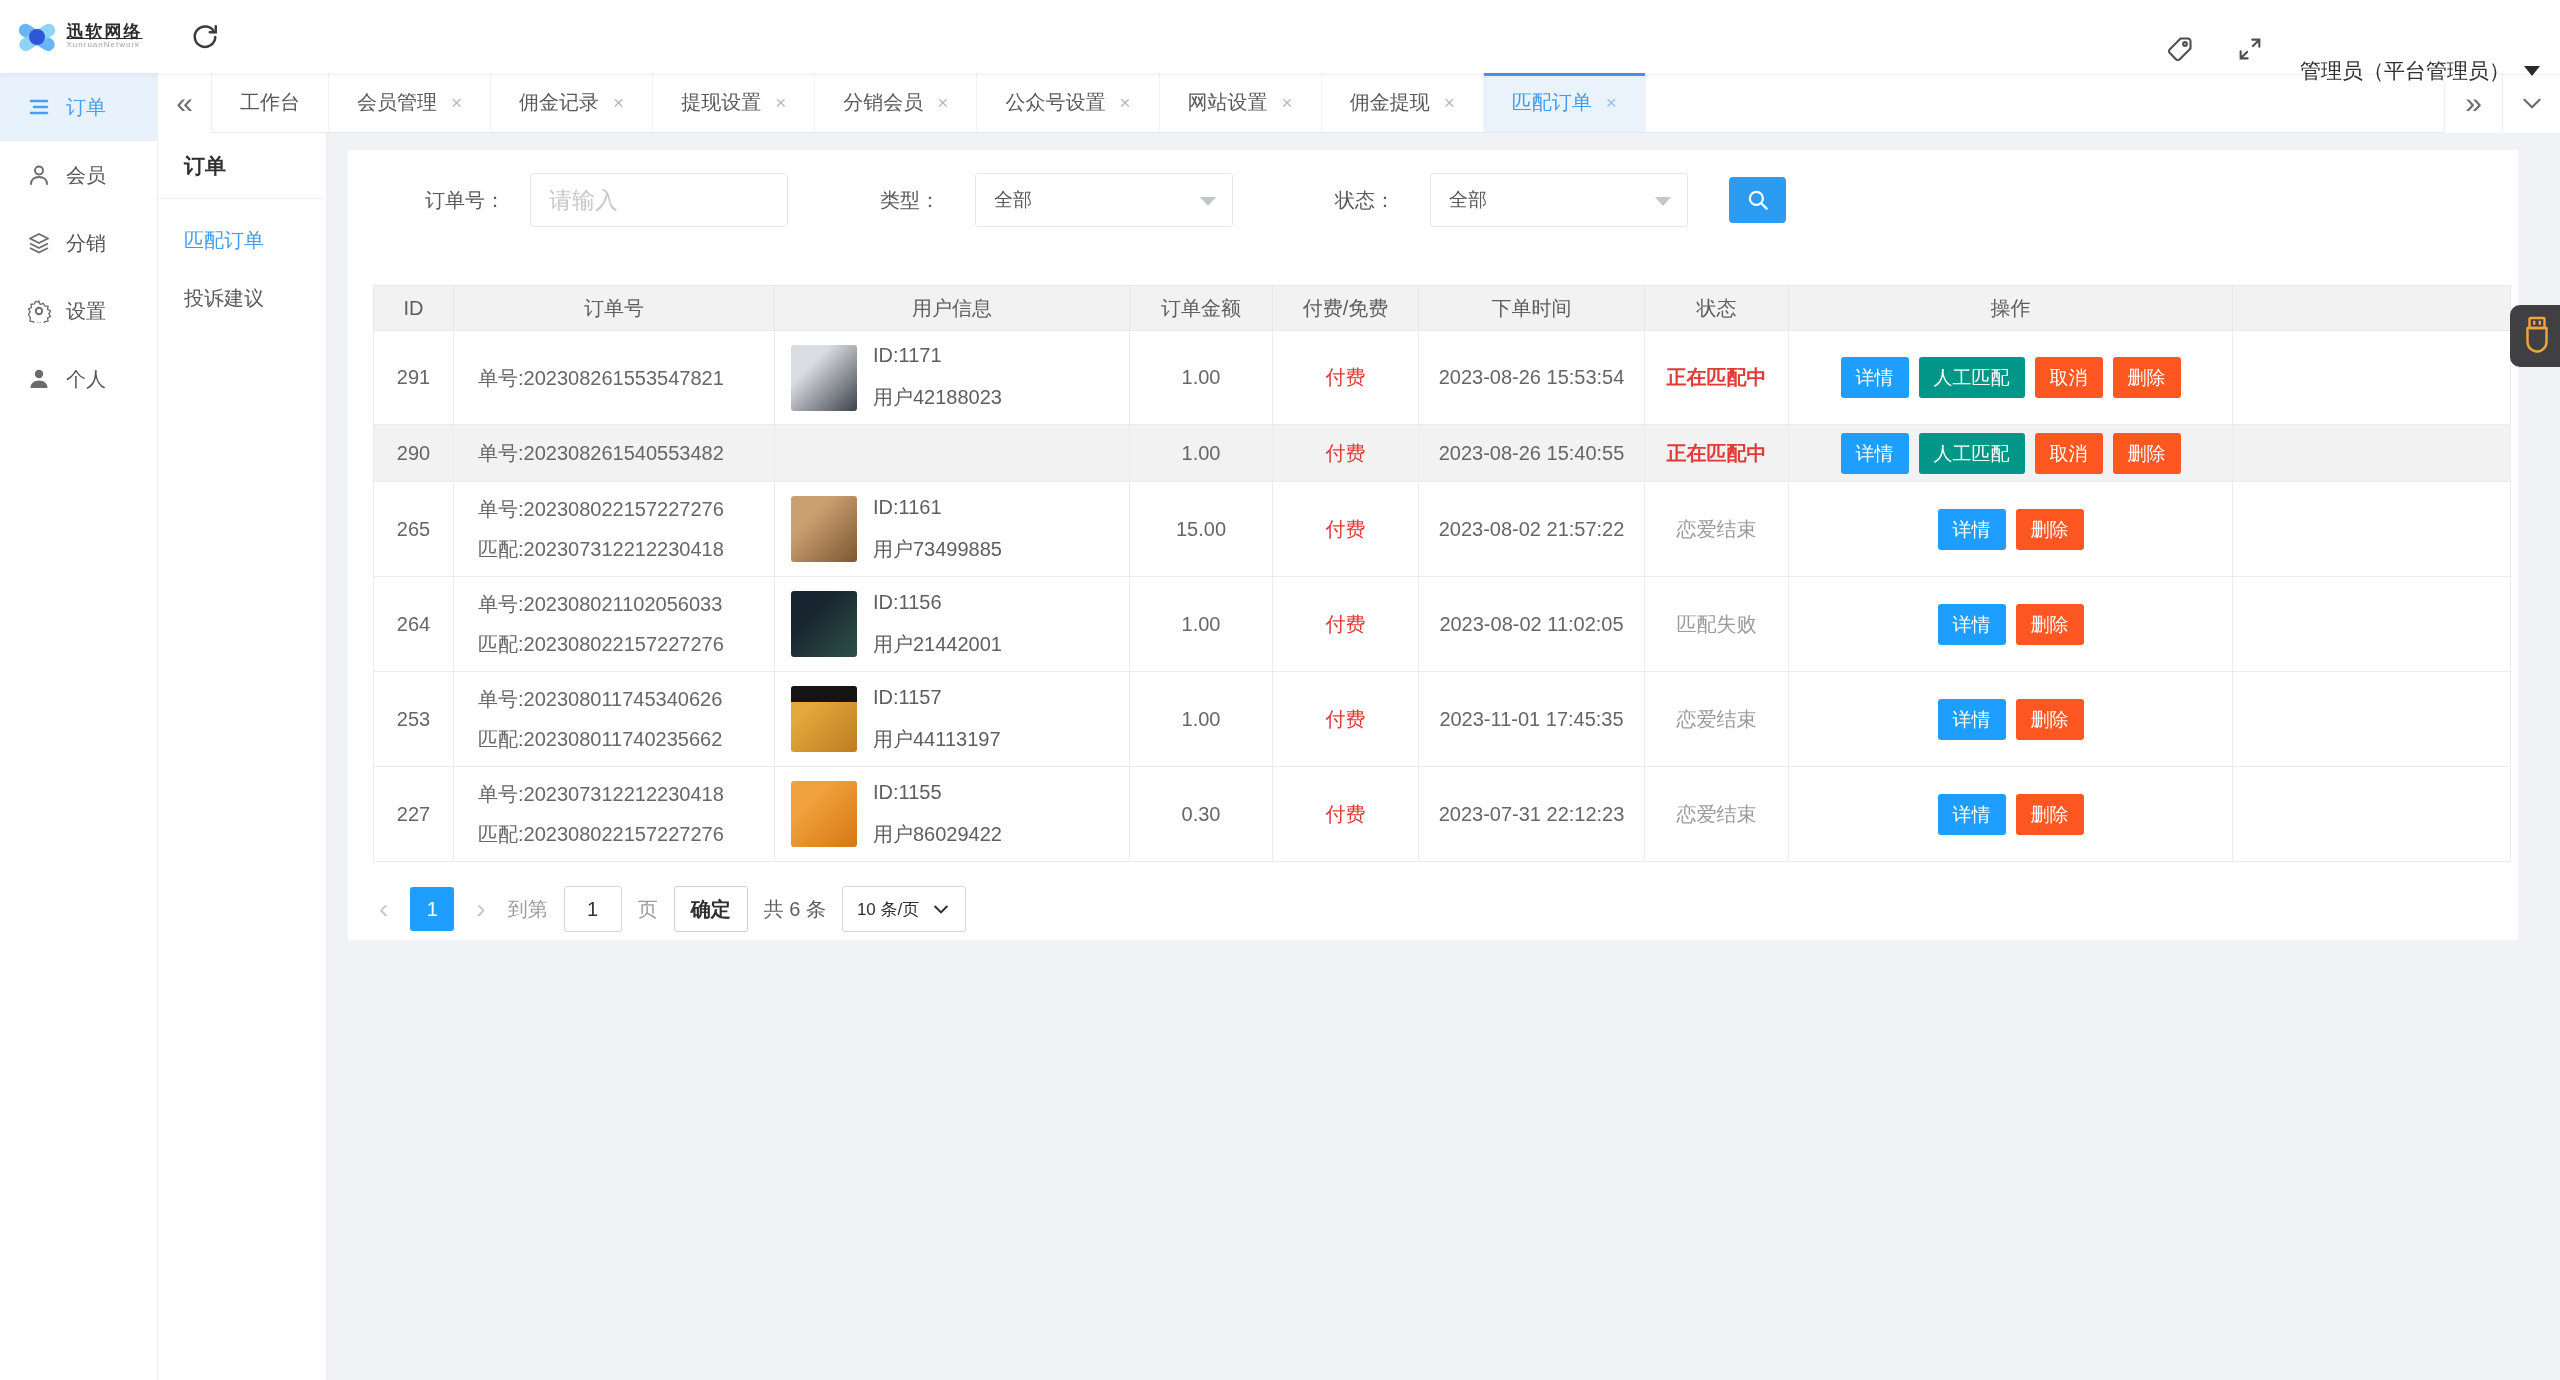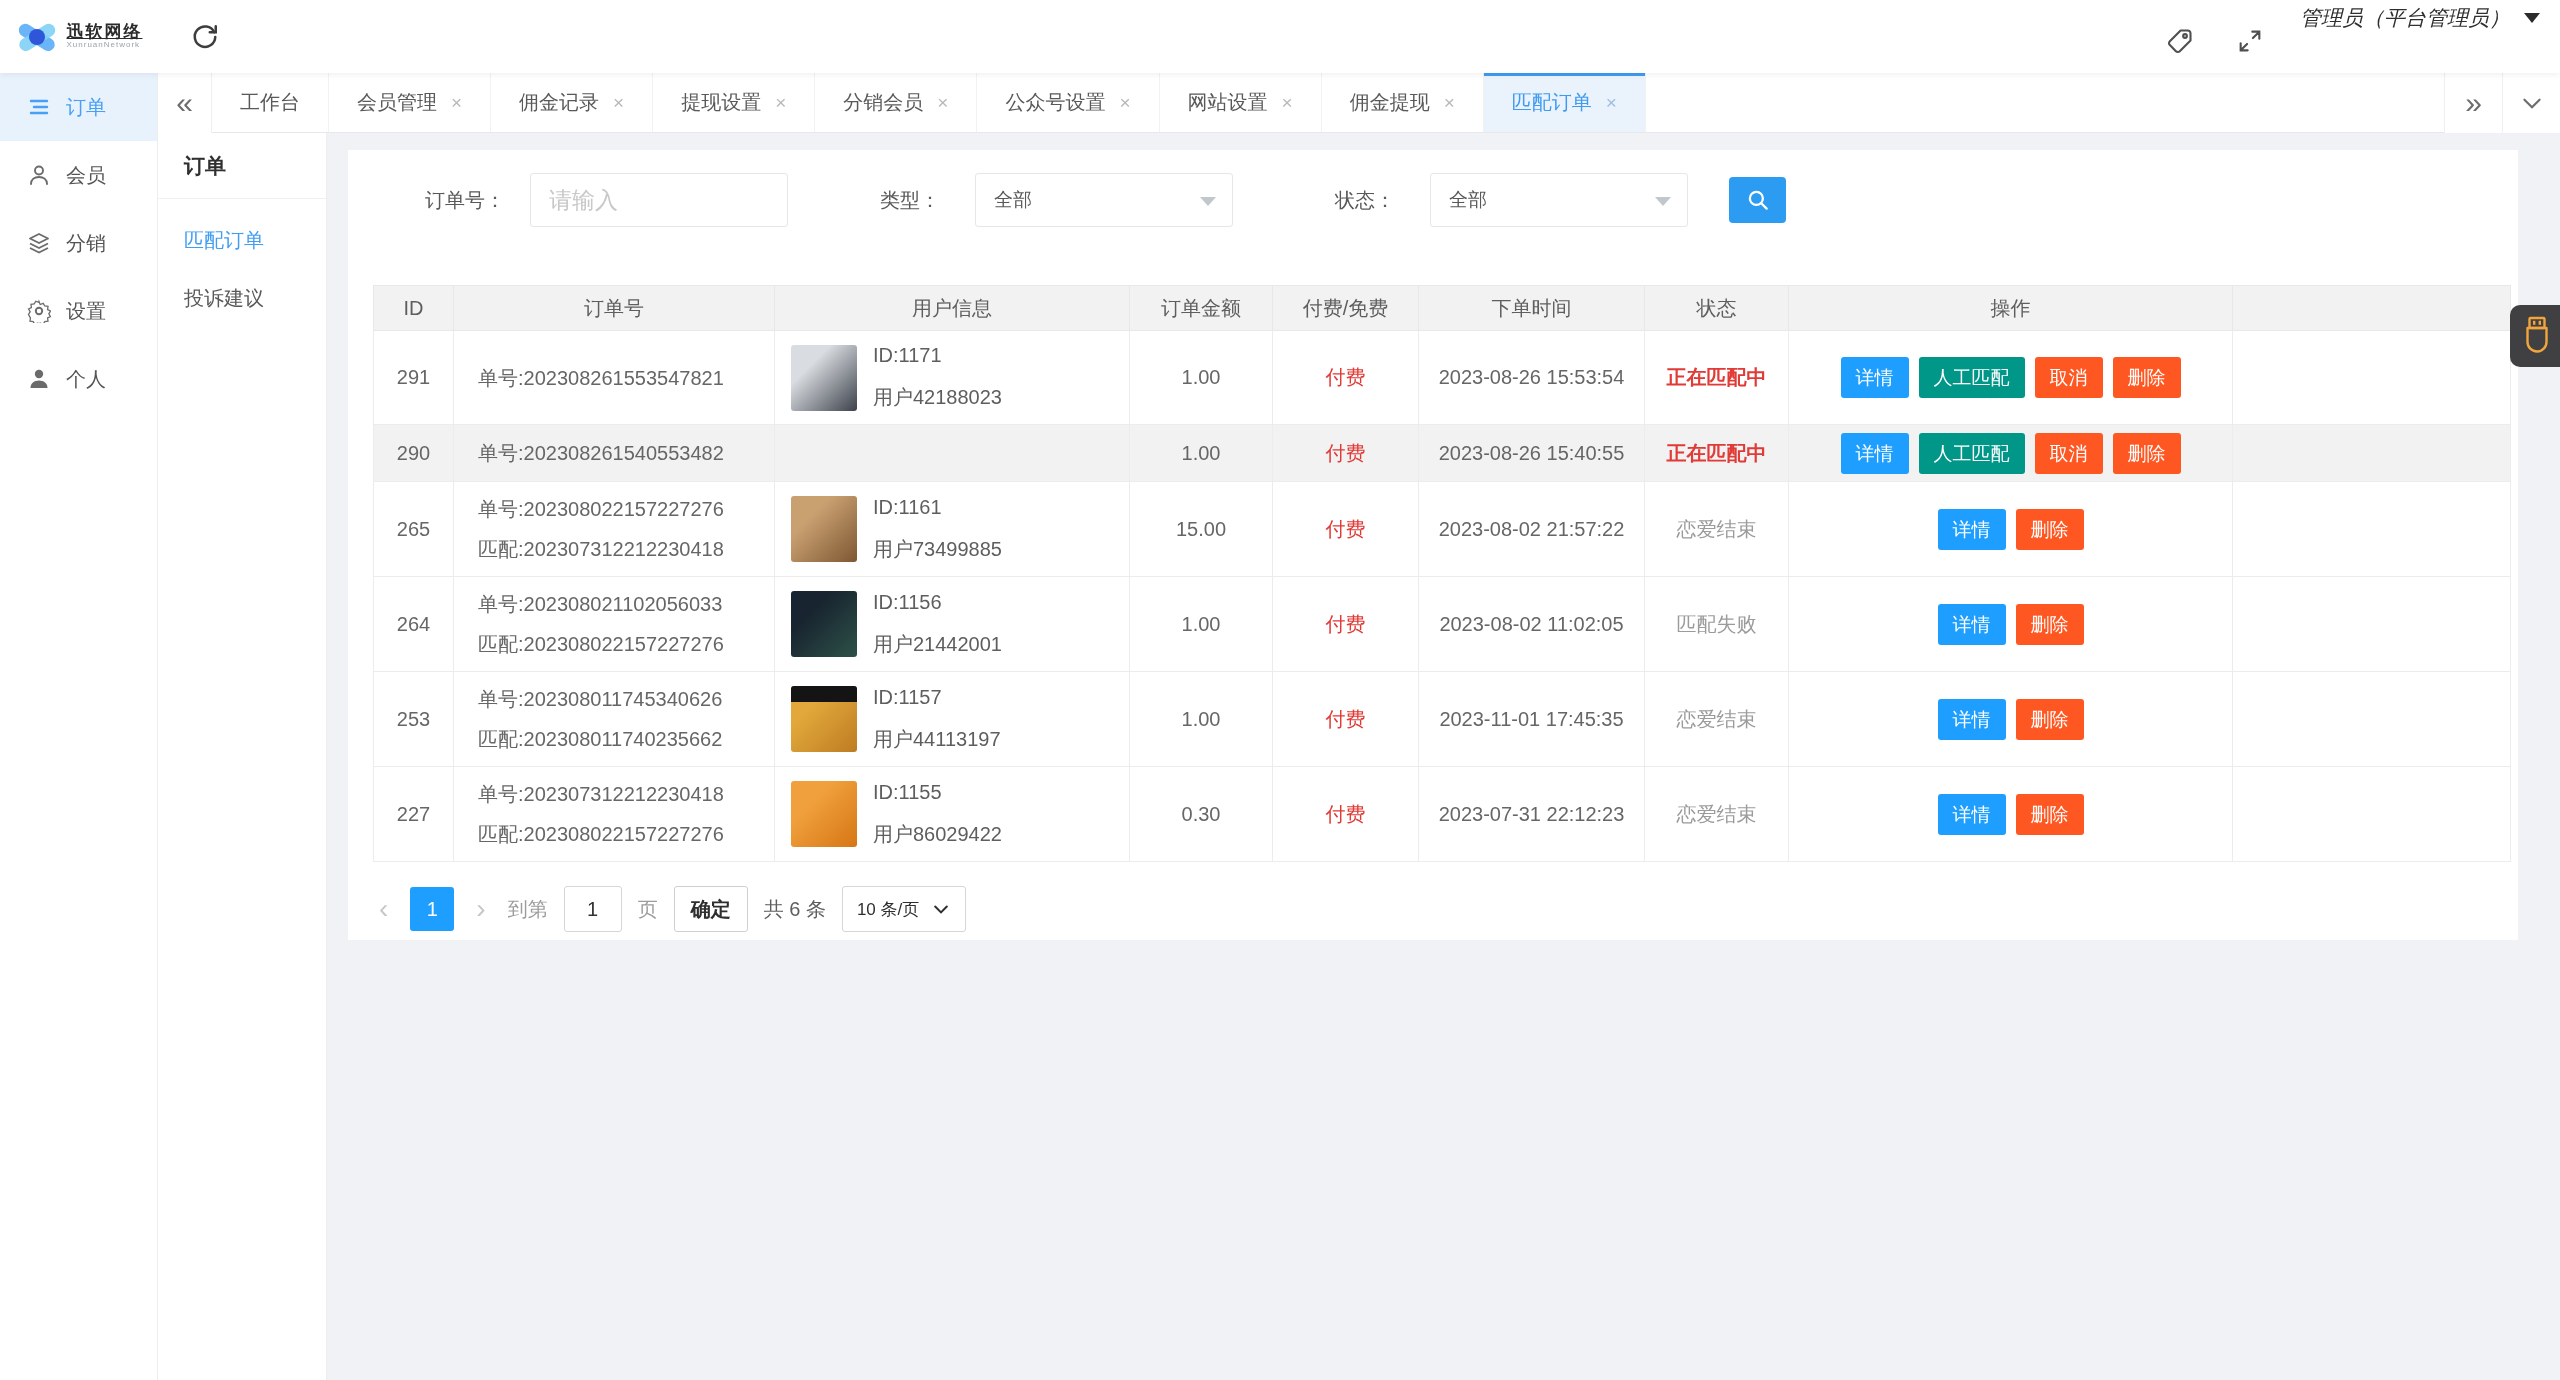--- a/index.html
+++ b/index.html
@@ -7,21 +7,21 @@
   body { font-family:"Liberation Sans","DejaVu Sans",sans-serif; background:#f1f2f5; overflow:hidden; position:relative; color:#595959; }
 
   
   .topbar { position:absolute; top:0; left:0; width:2560px; height:73px; background:#fff; box-shadow:0 2px 6px rgba(0,21,41,.06); z-index:30; }
   .logo { position:absolute; left:0; top:0; width:158px; height:73px; display:flex; align-items:center; justify-content:center; gap:9px; background:#fff; }
   .logo-text { display:flex; flex-direction:column; line-height:1.1; }
   .logo-name { font-size:17px; font-weight:bold; color:#2b2b2b; letter-spacing:2px;text-decoration:underline; }
   .logo-sub { font-size:8px; color:#9aa3ad; letter-spacing:1px; }
   .top-icon-btn { position:absolute; top:0; height:73px; display:flex; align-items:center; justify-content:center; width:60px; cursor:pointer; background:transparent; border:none; }
   .refresh-btn { left:175px; }
-  .user-area { position:absolute; right:20px; top:4px; height:73px; display:flex; align-items:flex-start; gap:12px; cursor:pointer;font-style:italic; }
+  .user-area { position:absolute; right:20px; top:12px; height:73px; display:flex; align-items:flex-end; gap:12px; cursor:pointer; }
   .user-name { font-size:21px; color:#2f2f2f; }
   .caret-down { width:0; height:0; border-left:8px solid transparent; border-right:8px solid transparent; border-top:10px solid #2b2b2b; }
 
   
   .sidebar { position:absolute; top:73px; left:0; bottom:0; width:158px; background:#fff; border-right:1px solid #ededed; z-index:20; }
   .side-item { height:68px; display:flex; align-items:center; padding-left:27px; gap:15px; font-size:20px; color:#545454; cursor:pointer; }
   .side-item .ic { width:24px; height:24px; display:flex; align-items:center; justify-content:center; color:#6b6b6b; font-size:22px; }
   .side-item.active { background:#e7f2fd; color:#47a0f5; }
   .side-item.active .ic { color:#47a0f5; }
 

